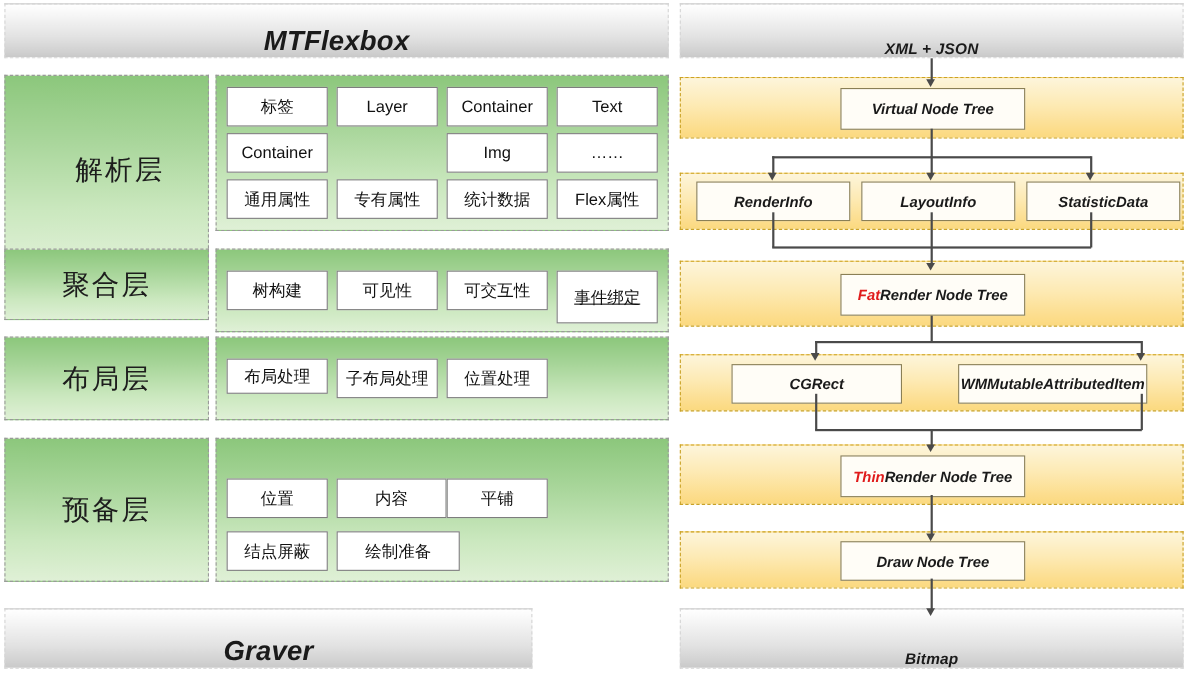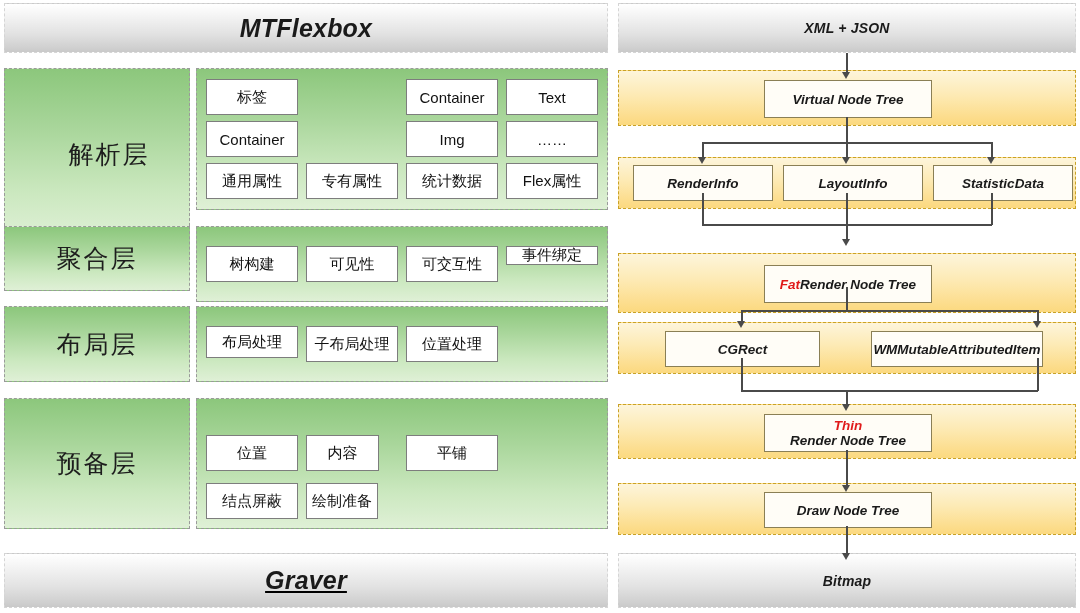--- a/index.html
+++ b/index.html
@@ -7,21 +7,21 @@
     width:1080px;height:613px;position:relative;overflow:hidden;
     font-family:"Liberation Sans","DejaVu Sans",sans-serif;
     -webkit-font-smoothing:antialiased;
   }
   .abs{position:absolute;box-sizing:border-box;}
 
   
   .greybar{
     background:linear-gradient(to bottom,#ffffff 0%,#f7f7f7 18%,#e2e2e2 62%,#cfcfcf 92%,#c9c9c9 100%);
     border:1px dashed #d5d5d5;
-    display:flex;align-items:center;justify-content:center;
+    display:flex;align-items:flex-end;justify-content:center;
   }
   .greybar span{
     font-style:italic;font-weight:bold;color:#1a1a1a;letter-spacing:.2px;
   }
   .greybar.big span{font-size:25px;}
   .greybar.small span{font-size:14px;}
 
   
   .greenzone{
     background:linear-gradient(to bottom,#8cc77c 0%,#a9d69b 35%,#cbe8bf 72%,#dff0d6 100%);
@@ -66,95 +66,96 @@
 
 <div class="abs greybar big" style="left:4px;top:3px;width:604px;height:50px;">
   <span>MTFlexbox</span>
 </div>
 
 <div class="abs greenzone greenlabel" style="left:4px;top:68px;width:186px;height:173px;padding-left:24px;">
   <span>解析层</span>
 </div>
 <div class="abs greenzone" style="left:196px;top:68px;width:412px;height:142px;padding-left:31px;">
   <div class="abs gbox" style="left:9px;  top:10px; width:92px;height:36px;">标签</div>
+  <div class="abs gbox" style="left:109px; top:10px; width:92px;height:36px;">Layer</div>
   <div class="abs gbox" style="left:209px; top:10px; width:92px;height:36px;">Container</div>
   <div class="abs gbox" style="left:309px; top:10px; width:92px;height:36px;">Text</div>
 
   <div class="abs gbox" style="left:9px;  top:52px; width:92px;height:36px;">Container</div>
   <div class="abs gbox" style="left:209px; top:52px; width:92px;height:36px;">Img</div>
   <div class="abs gbox" style="left:309px; top:52px; width:92px;height:36px;">……</div>
 
   <div class="abs gbox" style="left:9px;  top:94px; width:92px;height:36px;">通用属性</div>
   <div class="abs gbox" style="left:109px; top:94px; width:92px;height:36px;">专有属性</div>
   <div class="abs gbox" style="left:209px; top:94px; width:92px;height:36px;">统计数据</div>
   <div class="abs gbox" style="left:309px; top:94px; width:92px;height:36px;">Flex属性</div>
 </div>
 
 <div class="abs greenzone greenlabel" style="left:4px;top:226px;width:186px;height:65px;">
   <span>聚合层</span>
 </div>
 <div class="abs greenzone" style="left:196px;top:226px;width:412px;height:76px;">
   <div class="abs gbox" style="left:9px;  top:19px;width:92px;height:36px;">树构建</div>
   <div class="abs gbox" style="left:109px; top:19px;width:92px;height:36px;">可见性</div>
   <div class="abs gbox" style="left:209px; top:19px;width:92px;height:36px;">可交互性</div>
-  <div class="abs gbox" style="left:309px; top:19px;width:92px;height:19px;">事件绑定</div>
+  <div class="abs gbox" style="left:309px; top:19px;width:92px;height:48px;text-decoration:underline;">事件绑定</div>
 </div>
 
 <div class="abs greenzone greenlabel" style="left:4px;top:306px;width:186px;height:76px;">
   <span>布局层</span>
 </div>
 <div class="abs greenzone" style="left:196px;top:306px;width:412px;height:76px;">
   <div class="abs gbox" style="left:9px;  top:19px;width:92px;height:32px;">布局处理</div>
   <div class="abs gbox" style="left:109px; top:19px;width:92px;height:36px;">子布局处理</div>
   <div class="abs gbox" style="left:209px; top:19px;width:92px;height:36px;">位置处理</div>
 </div>
 
 <div class="abs greenzone greenlabel" style="left:4px;top:398px;width:186px;height:131px;">
   <span>预备层</span>
 </div>
 <div class="abs greenzone" style="left:196px;top:398px;width:412px;height:131px;">
   <div class="abs gbox" style="left:9px;  top:36px;width:92px;height:36px;">位置</div>
-  <div class="abs gbox" style="left:109px; top:36px;width:73px;height:36px;">内容</div>
+  <div class="abs gbox" style="left:109px; top:36px;width:100px;height:36px;">内容</div>
   <div class="abs gbox" style="left:209px; top:36px;width:92px;height:36px;">平铺</div>
   <div class="abs gbox" style="left:9px;  top:84px;width:92px;height:36px;">结点屏蔽</div>
-  <div class="abs gbox" style="left:109px; top:84px;width:72px;height:36px;">绘制准备</div>
-</div>
-
-<div class="abs greybar big" style="left:4px;top:553px;width:604px;height:55px;text-decoration:underline;">
+  <div class="abs gbox" style="left:109px; top:84px;width:112px;height:36px;">绘制准备</div>
+</div>
+
+<div class="abs greybar big" style="left:4px;top:553px;width:480px;height:55px;">
   <span>Graver</span>
 </div>
 
 <div class="abs greybar small" style="left:618px;top:3px;width:458px;height:50px;">
   <span>XML + JSON</span>
 </div>
 
 <div class="abs yellowzone" style="left:618px;top:70px;width:458px;height:56px;">
   <div class="abs ybox" style="left:145px;top:9px;width:168px;height:38px;">Virtual Node Tree</div>
 </div>
 
 <div class="abs yellowzone" style="left:618px;top:157px;width:458px;height:52px;">
   <div class="abs ybox" style="left:14px; top:7px;width:140px;height:36px;">RenderInfo</div>
   <div class="abs ybox" style="left:164px;top:7px;width:140px;height:36px;">LayoutInfo</div>
   <div class="abs ybox" style="left:314px;top:7px;width:140px;height:36px;">StatisticData</div>
 </div>
 
-<div class="abs yellowzone" style="left:618px;top:237px;width:458px;height:60px;margin-top:16px;">
+<div class="abs yellowzone" style="left:618px;top:237px;width:458px;height:60px;">
   <div class="abs ybox" style="left:145px;top:11px;width:168px;height:38px;">
     <span class="hl">Fat</span>
       <span> Render Node Tree</span>
   </div>
 </div>
 
 <div class="abs yellowzone" style="left:618px;top:322px;width:458px;height:52px;">
   <div class="abs ybox" style="left:46px;top:8px;width:155px;height:36px;">CGRect</div>
   <div class="abs ybox" style="left:252px;top:8px;width:172px;height:36px;">WMMutableAttributedItem</div>
 </div>
 
 <div class="abs yellowzone" style="left:618px;top:404px;width:458px;height:55px;">
-  <div class="abs ybox" style="left:145px;top:9px;width:168px;height:38px;flex-direction:column;">
+  <div class="abs ybox" style="left:145px;top:9px;width:168px;height:38px;">
     <span class="hl">Thin</span>
       <span> Render Node Tree</span>
   </div>
 </div>
 
 <div class="abs yellowzone" style="left:618px;top:483px;width:458px;height:52px;">
   <div class="abs ybox" style="left:145px;top:8px;width:168px;height:36px;">Draw Node Tree</div>
 </div>
 
 <div class="abs greybar small" style="left:618px;top:553px;width:458px;height:55px;">

